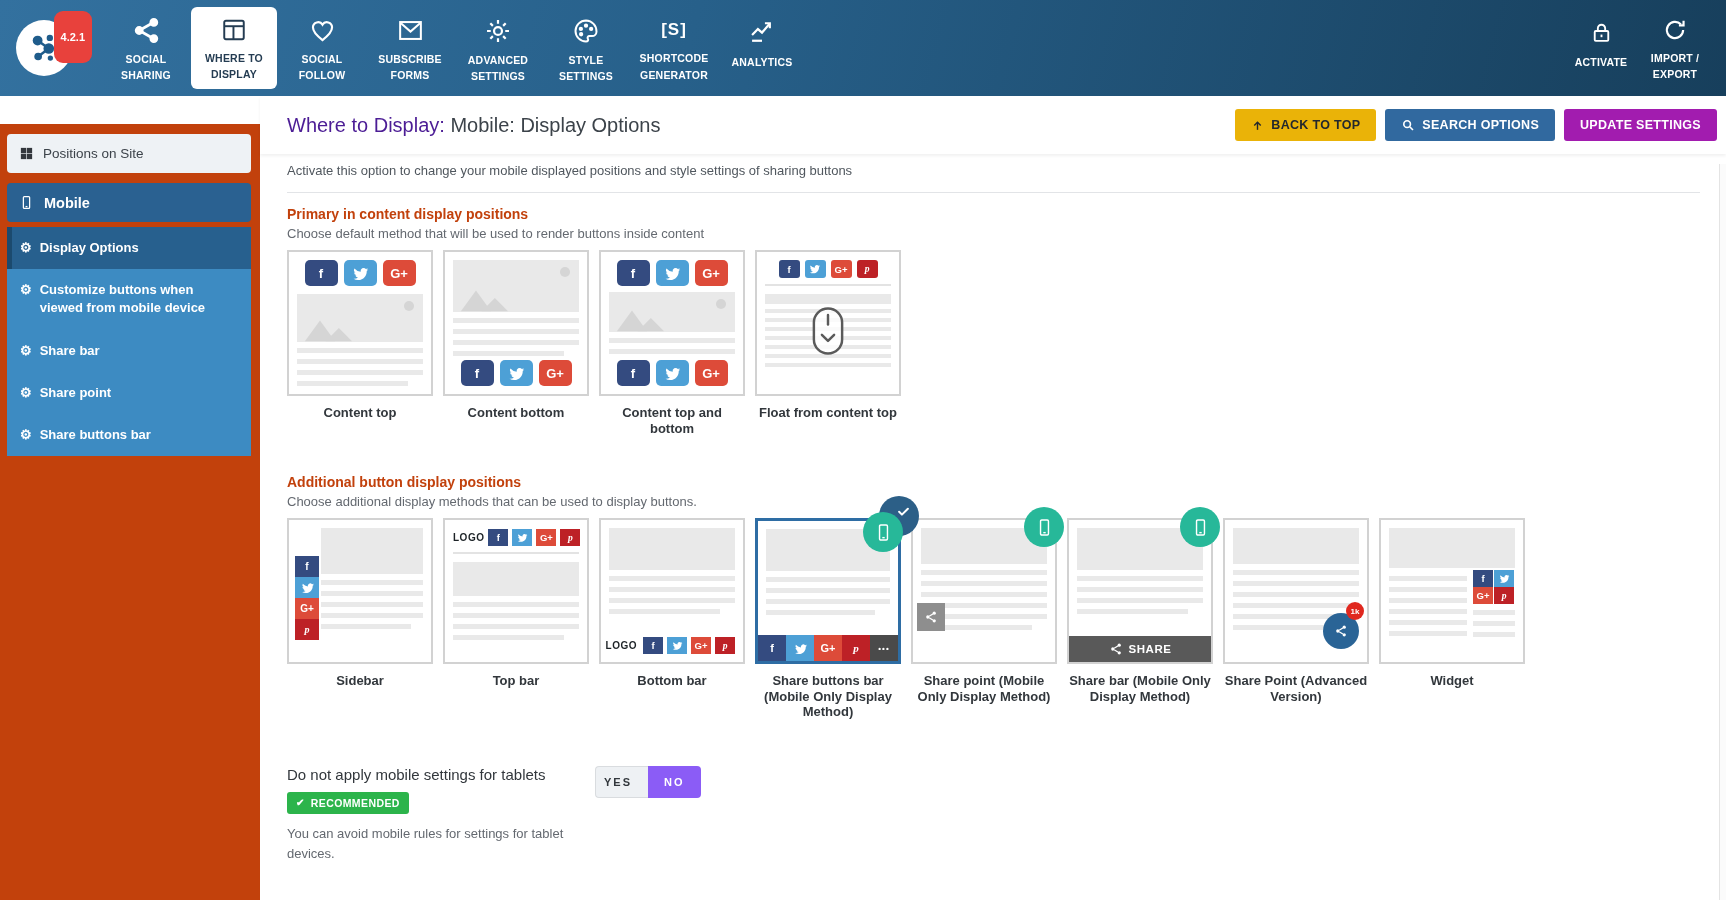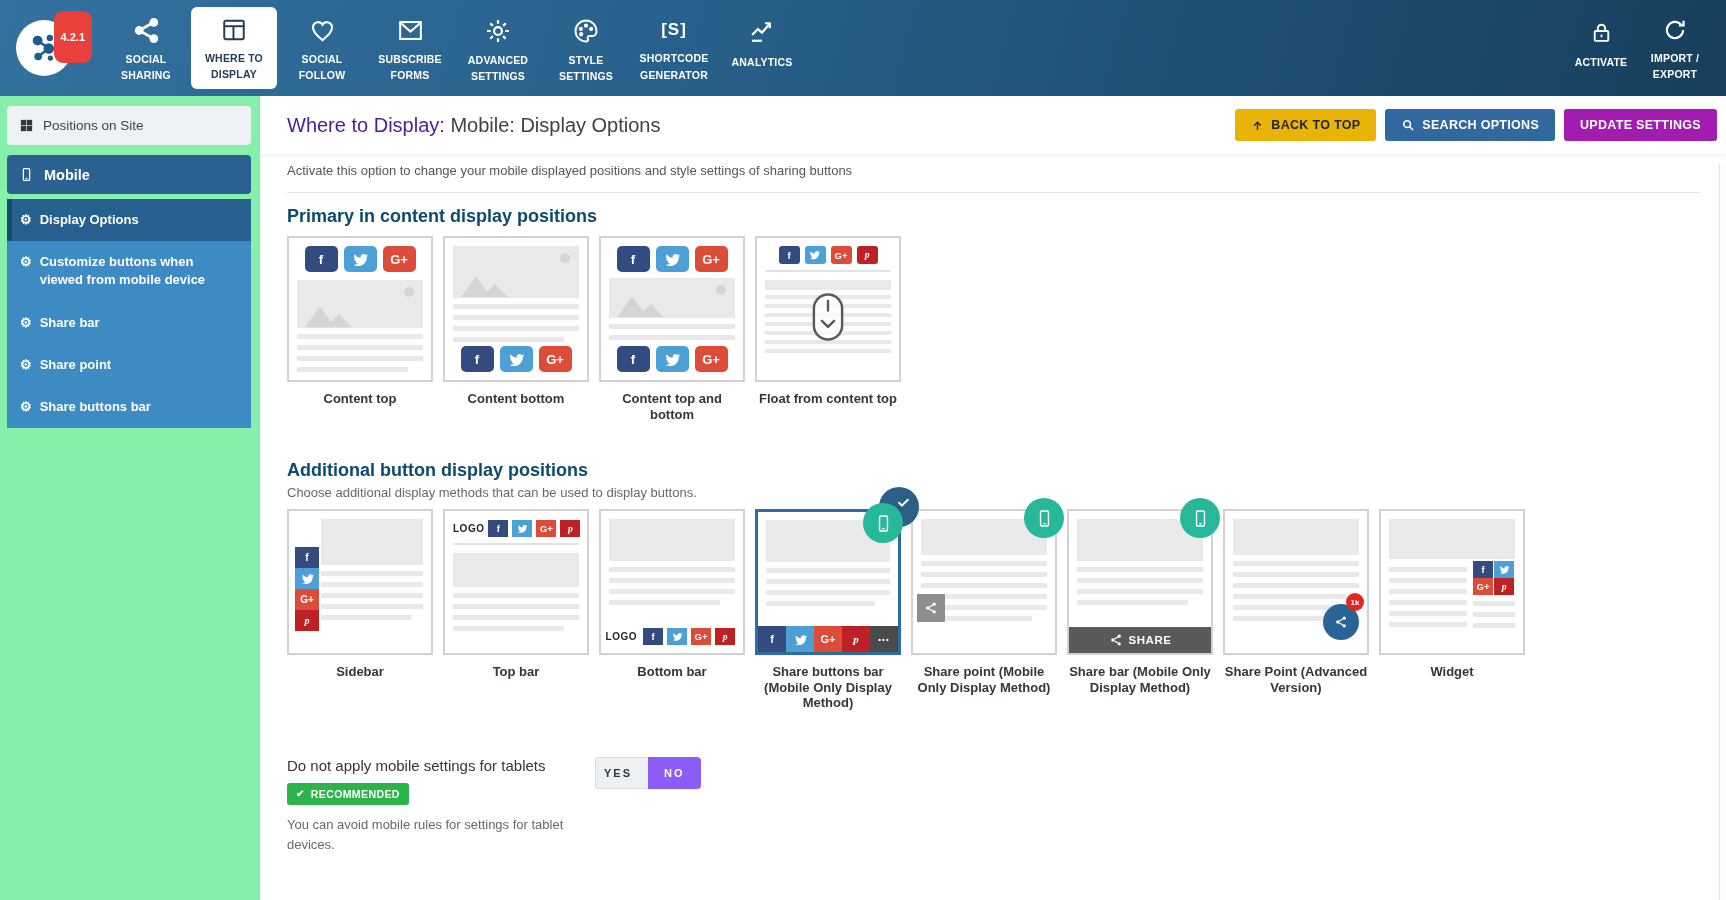--- a/index.html
+++ b/index.html
@@ -26,21 +26,21 @@
     text-transform:uppercase; letter-spacing:.2px; height:82px;
   }
   .nav-item .nicon { height:30px; display:flex; align-items:center; justify-content:center; margin-bottom:7px; }
   .nav-item.active { background:#fff; color:#243c52; }
   .nav-right { margin-left:auto; display:flex; }
   .nav-item.slim { width:72px; }
   .shortcode-glyph { font-size:17px; font-weight:bold; letter-spacing:1px; }
   
   .layout { display:flex; height:804px; }
   
-  .sidebar { width:260px; flex-shrink:0; background:#86efac; padding:10px 9px 0 7px; }
+  .sidebar { width:260px; flex-shrink:0; background:#c2410c; padding:10px 9px 0 7px;margin-top:28px; }
   .side-section {
     background:#eef2f5; border-radius:4px; padding:12px 12px; display:flex; align-items:center; gap:9px;
     color:#3c434a; font-size:13.5px; cursor:pointer;
   }
   .side-parent {
     background:#2a6191; border-radius:4px; margin-top:10px; padding:11px 12px; display:flex; align-items:center; gap:10px;
     color:#fff; font-weight:bold; font-size:14.5px; cursor:pointer;
   }
   .side-sub { margin-top:5px; }
   .sub-item {
@@ -59,21 +59,21 @@
   .page-title b { color:#4c1d95; font-weight:400; }
   .header-actions { margin-left:auto; display:flex; gap:9px; }
   .btn { border:none; border-radius:3px; font-weight:bold; font-size:12.5px; padding:0 16px; height:32px;
     display:flex; align-items:center; gap:7px; cursor:pointer; font-family:inherit; letter-spacing:.3px; }
   .btn-light { background:#eab308; color:#23282d; }
   .btn-blue  { background:#31699f; color:#fff; }
   .btn-red   { background:#a21caf; color:#fff; }
   .content { padding:6px 0 0 27px; position:relative; z-index:1; }
   .intro { color:#50575e; font-size:13px; margin-top:3px; }
   .divider { border:none; border-top:1px solid #e2e4e7; width:1413px; margin:14px 0 13px 0; }
-  .sec-title { font-size:18px; font-weight:bold; color:#0c4a6e; }
+  .sec-title { font-size:14px; font-weight:bold; color:#c2410c; }
   .sec-sub { font-size:13px; color:#646970; margin-top:4px; }
   .cards { display:flex; gap:10px; margin-top:9px; align-items:flex-start; }
   .opt { width:146px; display:flex; flex-direction:column; align-items:center; cursor:pointer; flex-shrink:0; }
   .card {
     width:146px; height:146px; border:2px solid #d2d2d2; background:#fff; padding:8px;
     position:relative; display:flex; flex-direction:column; overflow:hidden;
   }
   .card.ovis { overflow:visible; }
   .opt.selected .card { border:3px solid #2e6da4; }
   .card-label { margin-top:9px; font-size:13px; font-weight:bold; color:#32373c; text-align:center; line-height:1.2; }
@@ -334,20 +334,21 @@
           <span>UPDATE SETTINGS</span>
         </button>
       </div>
     </div>
 
     <div class="content">
       <div class="intro">Activate this option to change your mobile displayed positions and style settings of sharing buttons</div>
       <hr class="divider">
 
       <div class="sec-title">Primary in content display positions</div>
+      <div class="sec-sub">Choose default method that will be used to render buttons inside content</div>
 
       <div class="cards">
 
         <div class="opt">
           <div class="card">
             <div class="brow">
               <span class="sbtn lg fb">f</span>
               <span class="sbtn lg tw">
                   <svg viewBox="0 0 24 24" fill="#fff">
                     <path d="M23 5.1c-.8.4-1.7.6-2.6.8a4.5 4.5 0 0 0-7.7 4.1A12.8 12.8 0 0 1 3.4 5.3a4.5 4.5 0 0 0 1.4 6 4.4 4.4 0 0 1-2-.5v.1a4.5 4.5 0 0 0 3.6 4.4 4.6 4.6 0 0 1-2 .1 4.5 4.5 0 0 0 4.2 3.1A9 9 0 0 1 2 20.3a12.7 12.7 0 0 0 6.9 2c8.3 0 12.8-6.9 12.8-12.8v-.6c.9-.6 1.6-1.4 2.2-2.3-.8.4-1.7.6-2.6.7a4.5 4.5 0 0 0 2-2.2z"></path>

